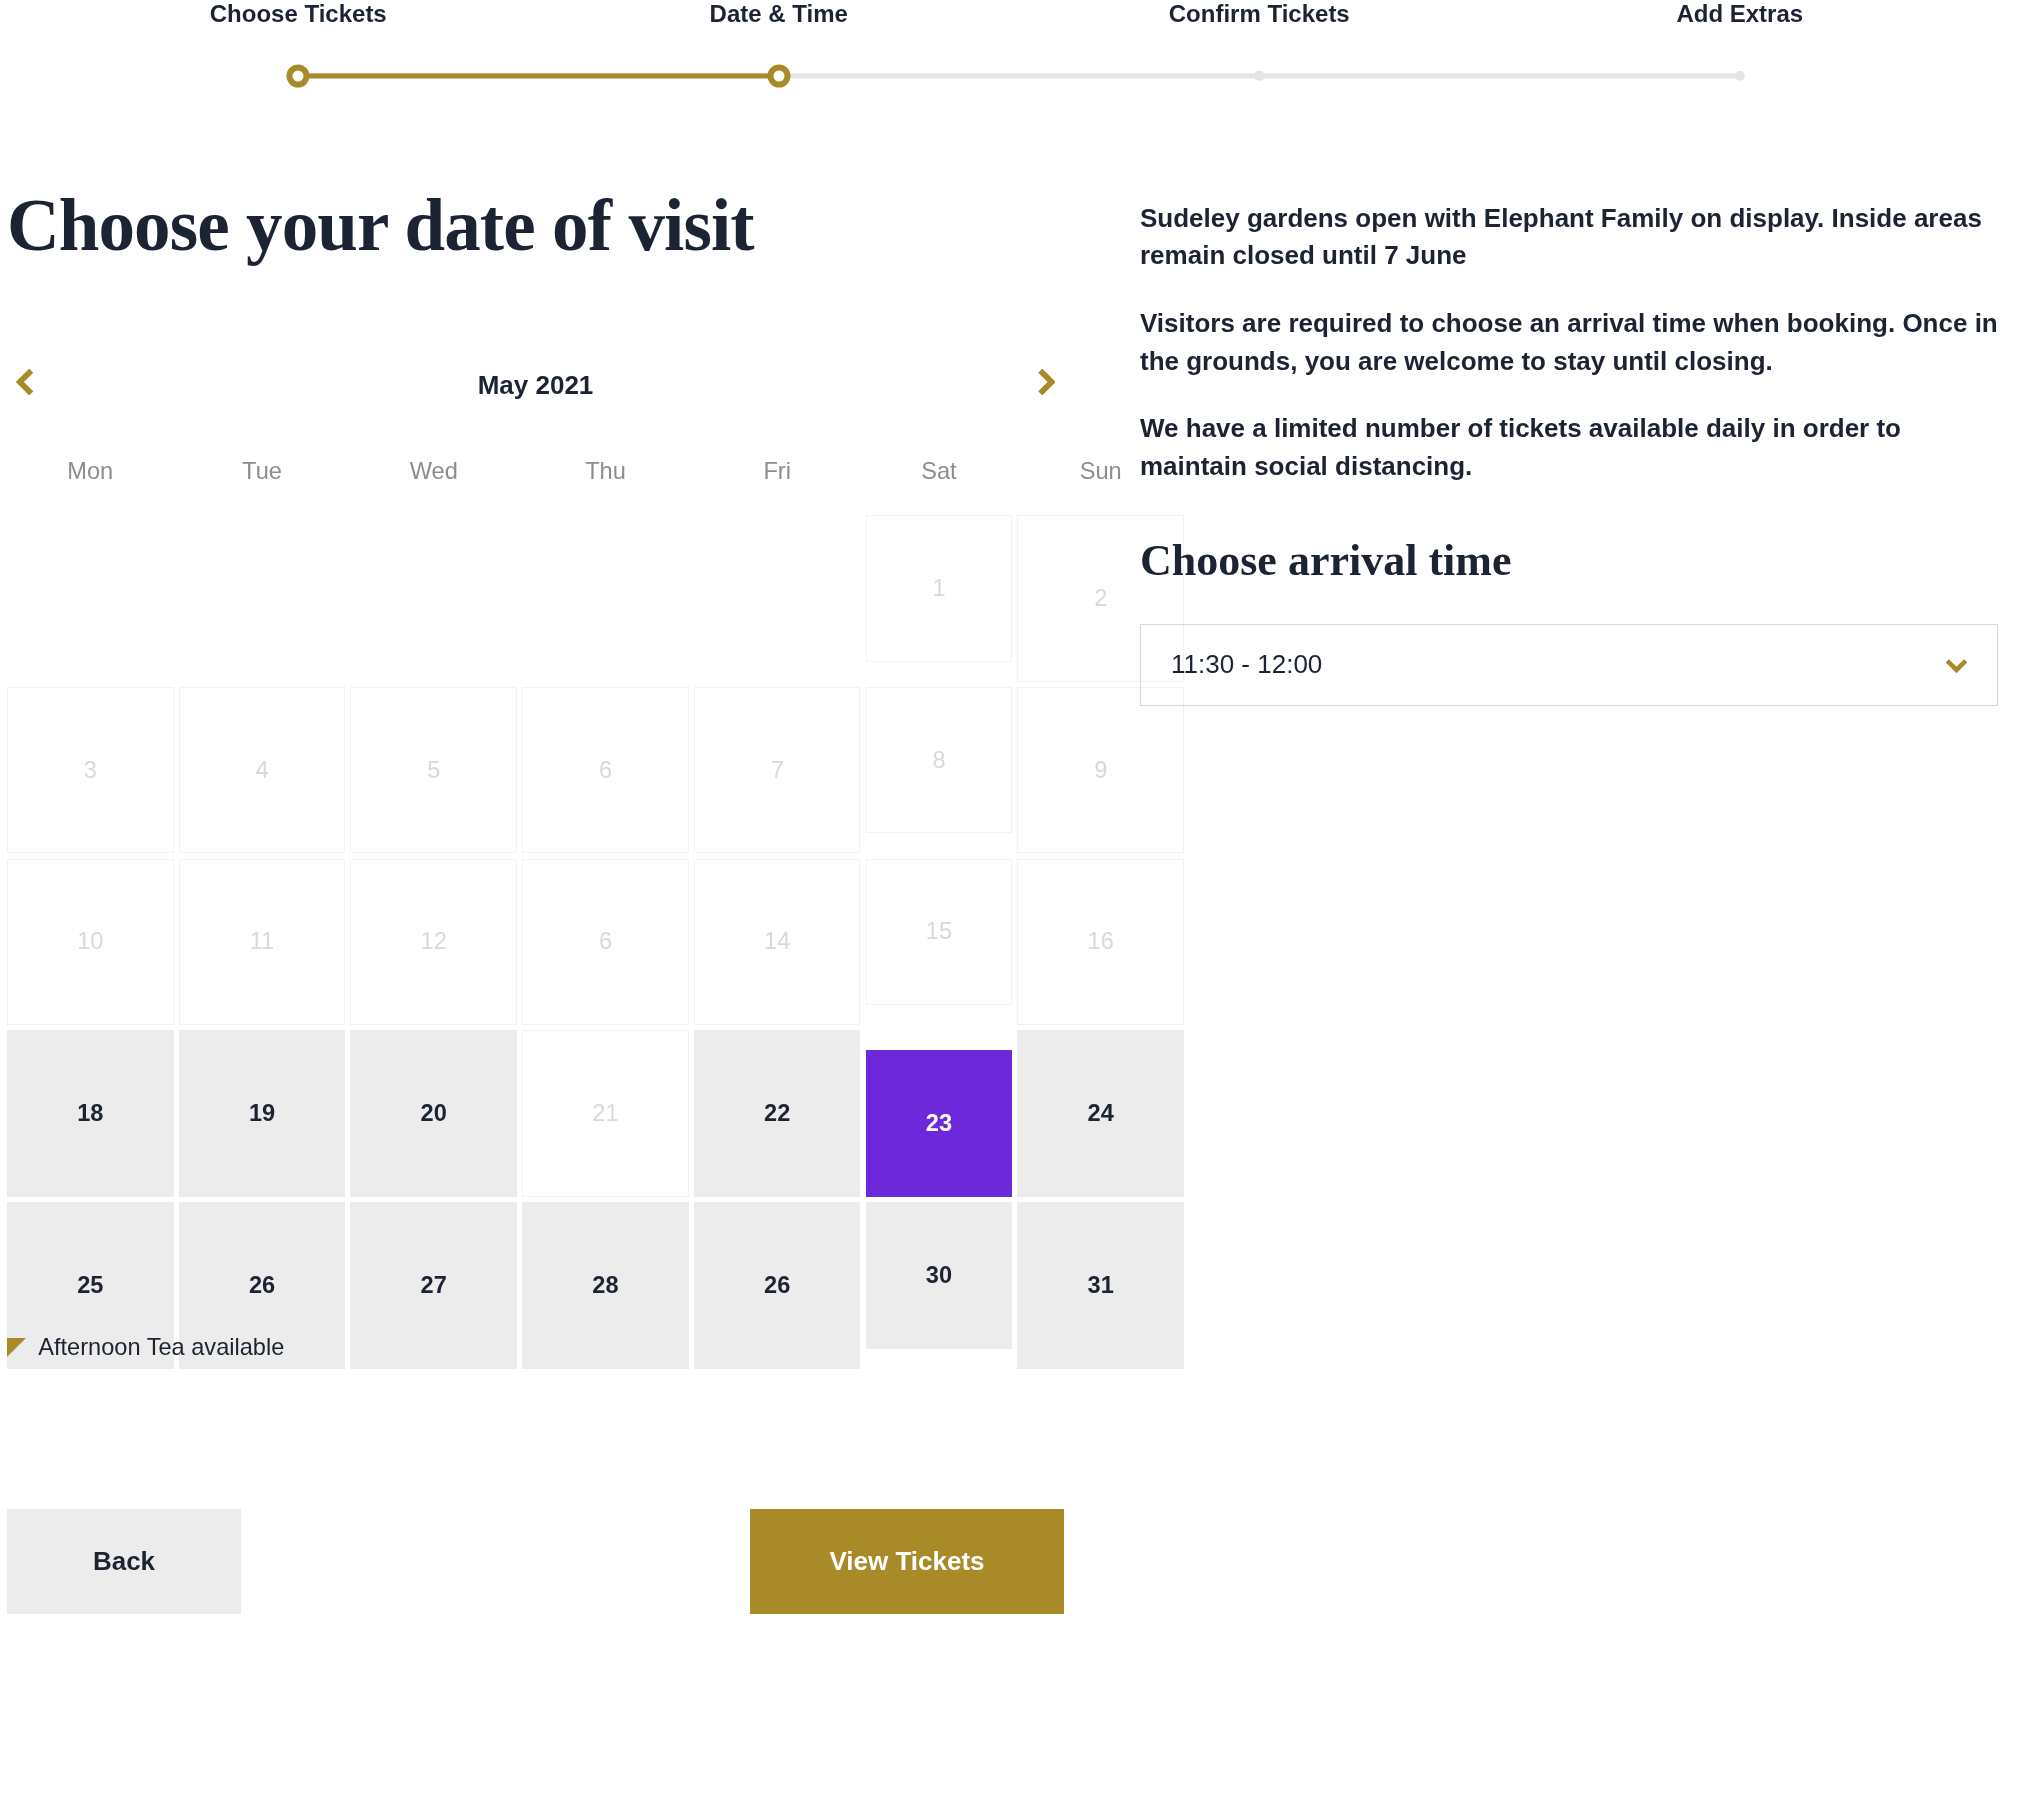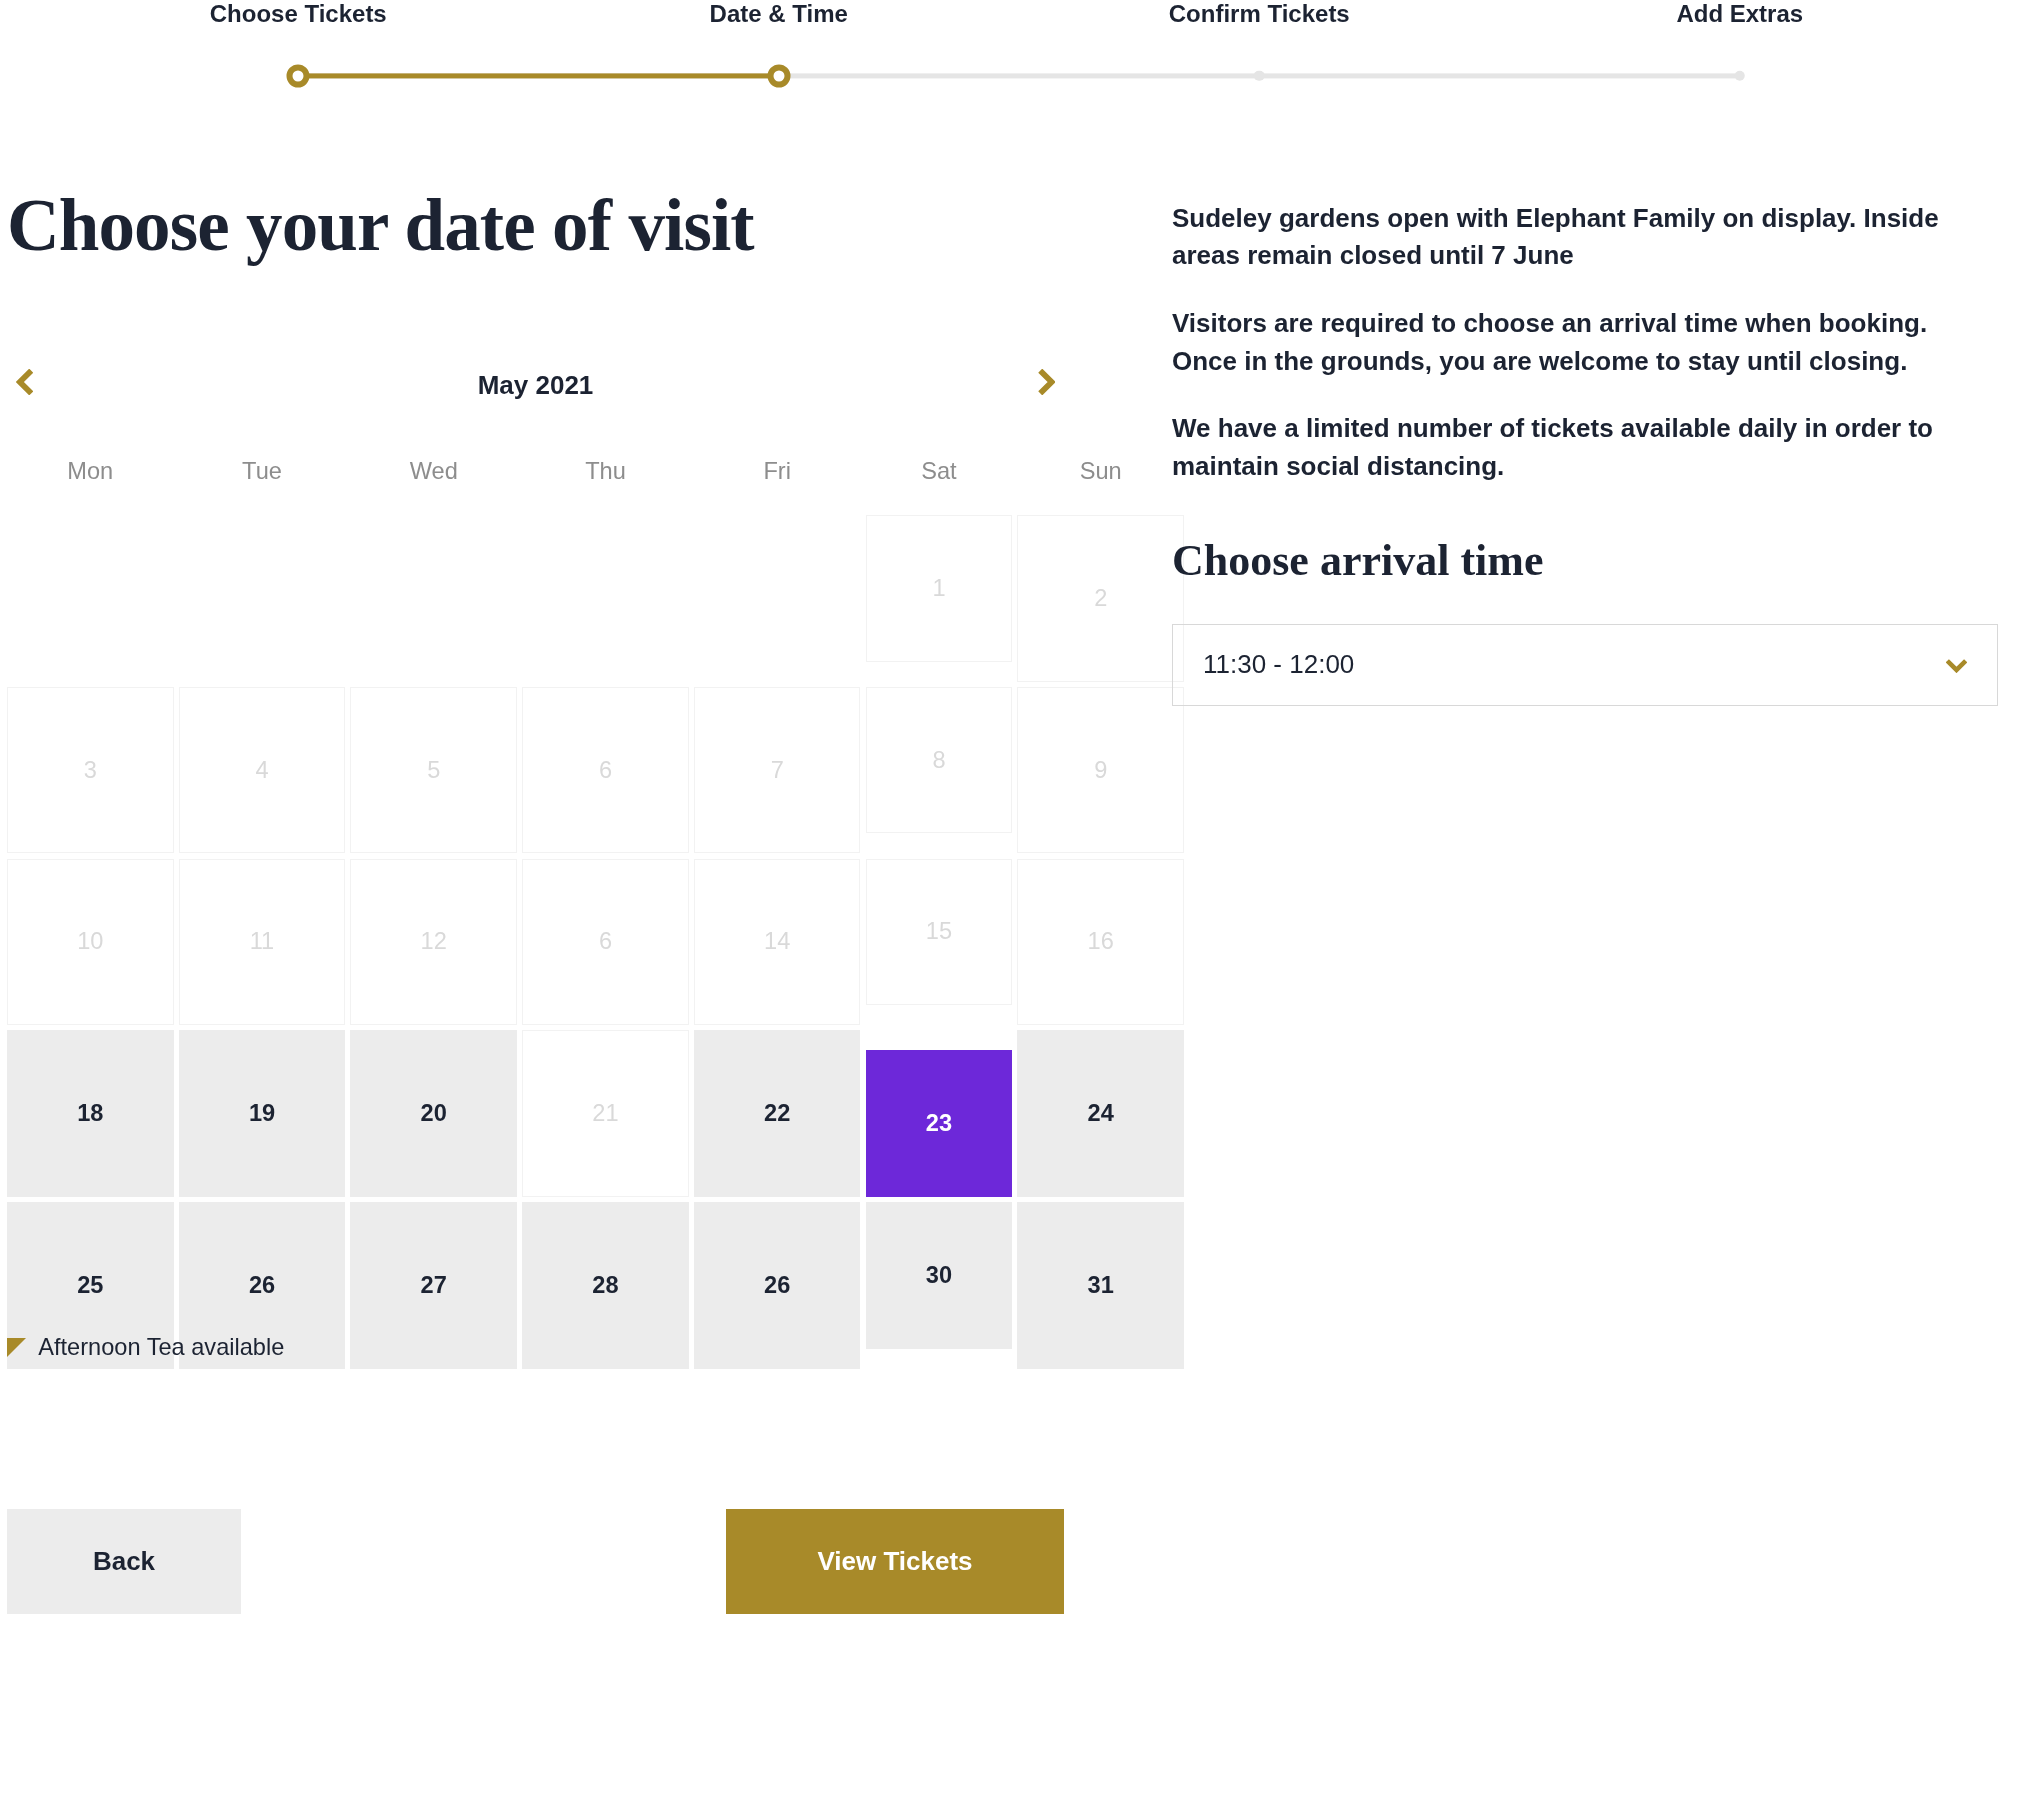--- a/index.html
+++ b/index.html
@@ -57,21 +57,21 @@
   }
   .progress-dot.small {
     width: 10.5px;
     height: 10.5px;
     background: #e5e5e5;
   }
 
   
   .content {
     display: flex;
-    gap: 108px;
+    gap: 76px;
     max-width: 1991px;
   }
   .left  { flex: 0 0 1057px; }
   .right { flex: 1; padding-top: 15.7px; }
 
   .page-title {
     font-size: 73px;
     font-weight: 700;
     letter-spacing: -0.9px;
     margin-bottom: 96px;
@@ -194,21 +194,21 @@
     padding: 37px 0;
     width: 234px;
     text-align: center;
     font-family: -apple-system, BlinkMacSystemFont, 'Segoe UI', sans-serif;
     font-weight: 700;
     font-size: 26px;
     cursor: pointer;
     border: none;
   }
   .btn-back { background: #ececec; color: #1c2332; }
-  .btn-next { background: #a88a29; color: #fff; width: 338px; }
+  .btn-next { background: #a88a29; color: #fff; width: 314px; }
 </style>
 </head>
 <body>
 
 <div class="progress">
   <div class="progress-steps">
     <div class="progress-step">Choose Tickets</div>
     <div class="progress-step">Date &amp; Time</div>
     <div class="progress-step">Confirm Tickets</div>
     <div class="progress-step">Add Extras</div>

